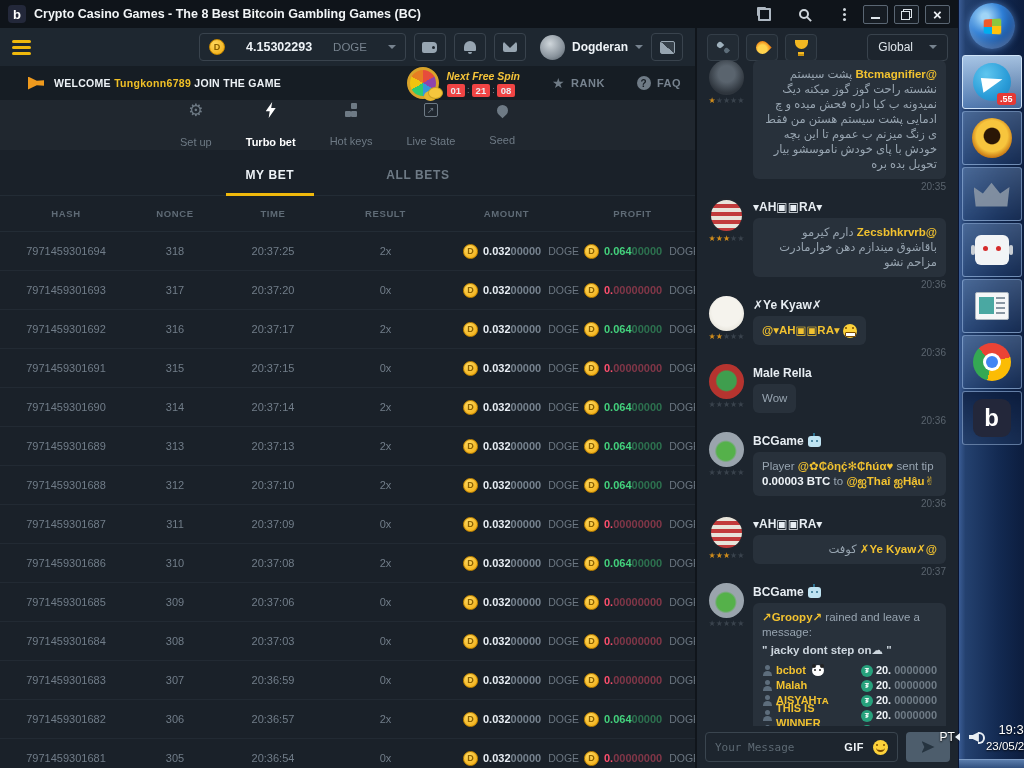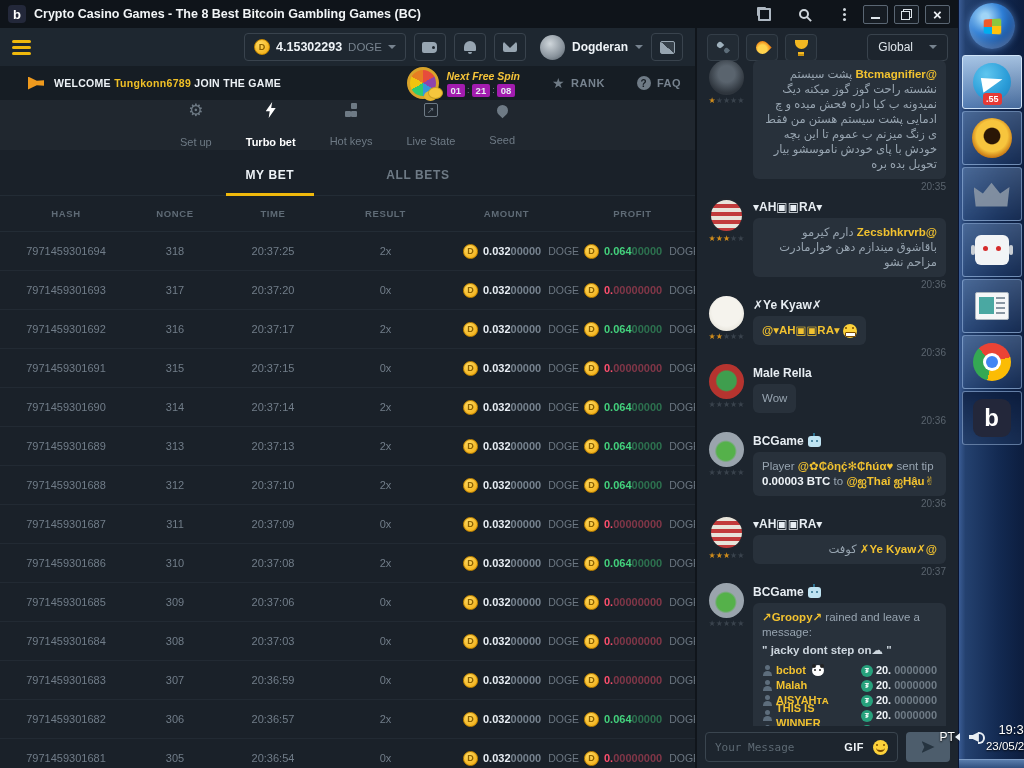--- a/index.html
+++ b/index.html
@@ -25,21 +25,21 @@
   .g-restore::after{content:"";position:absolute;left:0;bottom:0;width:7px;height:7px;border:1.5px solid #dfe6ec;background:#161c23}
   .g-close{color:#eef2f6;font-size:15px;font-weight:bold;line-height:1}
   
   .app-body{flex:1;display:flex;min-height:0}
   .main{width:695px;display:flex;flex-direction:column;min-height:0}
   
   .navbar{height:38px;background:#1e2730;display:flex;align-items:center;padding:0 12px;flex:none}
   .hamburger{cursor:pointer}
   .hamburger i{display:block;width:19px;height:3px;background:#f0b90c;border-radius:2px;margin:3px 0}
   .nav-right{margin-left:auto;display:flex;align-items:center;gap:8px}
-  .balance{height:28px;border:1px solid #39434d;border-radius:4px;display:flex;align-items:center;gap:6px;padding:0 9px}
+  .balance{height:28px;border:1px solid #39434d;border-radius:4px;display:flex;align-items:center;gap:21px;padding:0 9px}
   .balance b{color:#eef3f7;font-size:12.5px}
   .cur{color:#77838e;font-size:11.5px}
   .caret{width:0;height:0;border-left:4px solid transparent;border-right:4px solid transparent;border-top:4px solid #77838f;display:inline-block}
   .coin{width:16px;height:16px;border-radius:50%;display:inline-flex;align-items:center;justify-content:center;flex:none}
   .coin-doge{background:radial-gradient(circle at 35% 30%,#ffd95e,#f0a80b);border:1px solid #c88a00}
   .coin-doge::before{content:"D";font-size:9px;font-weight:bold;color:#8a6000}
   .coin-green{background:#27a17c}
   .coin-green::before{content:"₮";font-size:8px;font-weight:bold;color:#fff}
   .nav-ic{width:32px;height:28px;border:1px solid #39434d;border-radius:4px;display:flex;align-items:center;justify-content:center}
   .ic-wallet{width:15px;height:11px;background:#97a5b1;border-radius:2px 4px 4px 2px;position:relative}
@@ -57,21 +57,21 @@
   .mega{width:16px;height:13px;background:#ef9a1d;clip-path:polygon(100% 28%,55% 32%,0 0,0 100%,55% 68%,100% 72%);flex:none;margin-left:14px}
   .wl-text{font-size:10.5px;letter-spacing:.3px;white-space:nowrap}
   .wl-text b{color:#eef3f7}
   .wl-text em{color:#f0c027;font-style:normal;font-weight:bold}
   .spin{margin-left:auto;display:flex;align-items:center;gap:8px}
   .wheel{width:32px;height:32px;border-radius:50%;border:3px solid #d9a32a;background:conic-gradient(#e74c3c 0 60deg,#8e44ad 0 120deg,#3498db 0 180deg,#2ecc71 0 240deg,#f1c40f 0 300deg,#e67e22 0 360deg);position:relative;flex:none}
   .wheel::after{content:"";position:absolute;right:-7px;bottom:-3px;width:13px;height:10px;background:#f5c63d;border-radius:50%;border:1px solid #caa021;box-shadow:-5px 3px 0 -1px #e8b62f}
   .spin-col{display:flex;flex-direction:column;gap:2px}
   .spin-label{color:#f5c33a;font-size:10.5px;font-weight:bold;font-style:italic}
   .timer{display:flex;align-items:center;gap:2px}
-  .timer b{background:#a21caf;border-radius:2px;padding:1px 4px;font-size:9.5px;color:#e7edf2}
+  .timer b{background:#ef4444;border-radius:2px;padding:1px 4px;font-size:9.5px;color:#e7edf2}
   .timer i{font-style:normal;color:#77838f;font-size:9px}
   .bn-link{display:flex;align-items:center;gap:6px;color:#77838f;font-size:11px;font-weight:bold;letter-spacing:.5px;margin-left:22px}
   .star-ic{color:#6f7b86;font-size:14px;line-height:1}
   .q-ic{width:14px;height:14px;border-radius:50%;background:#6f7b86;color:#161d24;font-size:10px;font-weight:bold;display:flex;align-items:center;justify-content:center}
   
   .gametabs{height:50px;background:#20272f;display:flex;align-items:center;justify-content:center;gap:34px;flex:none}
   .gtab{display:flex;flex-direction:column;align-items:center;gap:18px;color:#6e7a85;font-size:11px;cursor:pointer}
   .gtab.active{color:#fff;font-weight:bold}
   .gicon{height:16px;display:flex;align-items:center;justify-content:center;color:inherit}
   .icon-gear::before{content:"⚙";font-size:17px;line-height:1}
@@ -174,21 +174,21 @@
   .taskbar{width:66px;background:linear-gradient(to right,#3a5c94 0,#24416f 10%,#132a52 60%,#0c1d3e 100%);border-left:1px solid #0a1430;display:flex;flex-direction:column;align-items:center;padding-top:3px}
   .orb{width:46px;height:46px;border-radius:50%;background:radial-gradient(circle at 35% 30%,#9fd4f7 0 8%,#2f7fd6 40%,#0b3d86 75%,#062451);display:flex;align-items:center;justify-content:center;margin-bottom:5px;box-shadow:inset 0 -5px 9px rgba(255,255,255,.28),0 0 7px rgba(120,180,255,.5);cursor:pointer}
   .flag{width:18px;height:15px;background:conic-gradient(#8cc63f 0 25%,#ffc20e 0 50%,#00aeef 0 75%,#f1592a 0 100%);border-radius:2px;transform:perspective(40px) rotateY(-14deg)}
   .tb-apps{display:flex;flex-direction:column;align-items:center}
   .tb-btn{width:60px;height:54px;border:1px solid rgba(150,180,220,.6);border-radius:3px;background:linear-gradient(to bottom,rgba(140,175,220,.35),rgba(60,95,150,.2));display:flex;align-items:center;justify-content:center;position:relative;margin:1px 0;cursor:pointer}
   .tb-btn.lit{background:linear-gradient(to bottom,rgba(190,220,250,.85),rgba(120,170,230,.55));border-color:#cfe3f7}
   .tb-btn.pressed{background:linear-gradient(to bottom,rgba(12,28,60,.7),rgba(35,60,100,.45))}
   .tbicon{position:relative}
   .tbicon-telegram{width:38px;height:38px;border-radius:50%;background:radial-gradient(circle at 35% 30%,#5fc6ef,#2a9cd8 60%,#1f7fb8)}
   .tbicon-telegram::after{content:"";position:absolute;left:9px;top:13px;width:0;height:0;border-left:21px solid #fff;border-top:5px solid transparent;border-bottom:10px solid transparent;transform:rotate(-10deg)}
-  .badge{position:absolute;right:19px;bottom:3px;background:#e53935;color:#fff;font-size:9px;font-weight:bold;padding:1px 3px;border-radius:3px}
+  .badge{position:absolute;right:5px;bottom:3px;background:#e53935;color:#fff;font-size:9px;font-weight:bold;padding:1px 3px;border-radius:3px}
   .tbicon-game{width:40px;height:40px;border-radius:50%;background:radial-gradient(circle at 50% 45%,#2a1606 0 26%,#f7c53d 30% 52%,#c97a16 72%,#5a3206)}
   .tbicon-crown{width:36px;height:25px;background:#8e9aa8;clip-path:polygon(6% 100%,0 22%,26% 48%,50% 5%,74% 48%,100% 22%,94% 100%);opacity:.85}
   .tbicon-robot{width:34px;height:30px;background:#f2f4f6;border-radius:6px}
   .tbicon-robot::before{content:"";position:absolute;left:8px;top:11px;width:5px;height:5px;border-radius:50%;background:#d52b2b;box-shadow:13px 0 0 #d52b2b}
   .tbicon-robot::after{content:"";position:absolute;left:-4px;top:10px;width:4px;height:10px;background:#c9ced4;border-radius:2px;box-shadow:38px 0 0 #c9ced4}
   .tbicon-winapp{width:34px;height:28px;background:#f5f7f8;border:1px solid #aab4bd;border-radius:2px}
   .tbicon-winapp::before{content:"";position:absolute;left:3px;top:4px;width:15px;height:17px;background:#4aa8a2}
   .tbicon-winapp::after{content:"";position:absolute;right:3px;top:4px;width:9px;height:17px;background:repeating-linear-gradient(180deg,#8a97a3 0 2px,transparent 2px 5px)}
   .tbicon-chrome{width:38px;height:38px;border-radius:50%;background:conic-gradient(from -45deg,#ea4335 0 120deg,#fbbc05 0 240deg,#34a853 0 360deg)}
   .tbicon-chrome::before{content:"";position:absolute;inset:10px;background:#fff;border-radius:50%}

